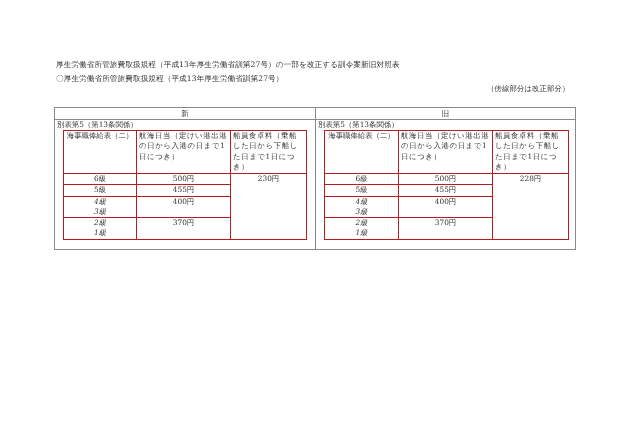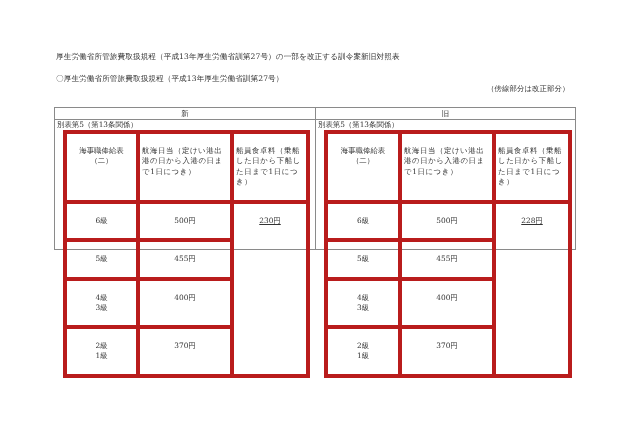--- a/index.html
+++ b/index.html
@@ -1,21 +1,21 @@
 <!DOCTYPE html>
 <html><head>
 <meta charset="utf-8">
 <style>
   html, body { margin: 0; padding: 0; }
   body {
     width: 630px; height: 441px; background: #ffffff; position: relative; overflow: hidden;
     font-family: "DejaVu Serif", "Liberation Serif", serif; color: #333;
   }
   .line { position: absolute; font-size: 7.6px; white-space: nowrap; letter-spacing: 0.1px; }
-  #title1 { left: 56px; top: 52px; }
+  #title1 { left: 56px; top: 60px; }
   #title2 { left: 56px; top: 74px; }
   #note { left: 487px; top: 84px; font-size: 7.4px; }
 
   .outer {
     position: absolute; left: 54px; top: 107px; width: 522px; height: 143px;
     border: 1px solid #8a8a8a; box-sizing: border-box;
   }
   .outer .divider {
     position: absolute; left: 260px; top: 0; bottom: 0; width: 0; border-left: 1px solid #8a8a8a;
   }
@@ -25,27 +25,27 @@
   .col-title {
     position: absolute; top: 0; height: 11px; line-height: 11px; font-size: 7.4px; text-align: center;
   }
   .side-label {
     position: absolute; font-size: 7.4px; line-height: 10px; white-space: nowrap; text-align: center;
   }
   table.inner {
     position: absolute; border-collapse: collapse; font-size: 7.4px; table-layout: fixed;
   }
   table.inner td {
-    border: 4px solid #b91c1c; padding: 12px 2px; vertical-align: top; line-height: 10.3px;
+    border: 1px solid #b91c1c; padding: 0 2px; vertical-align: top; line-height: 10.3px;
   }
   table.inner td.c { text-align: center; }
   table.inner tr.head td { height: 42px; }
   table.inner td.hd-text { letter-spacing: 0.6px; }
-  .u { text-decoration: underline; }
-  .stack { display: block; }
+  .u { }
+  .stack { display: block; font-style: italic; }
 </style>
 </head>
 <body>
 
 <div class="line" id="title1">厚生労働省所管旅費取扱規程（平成13年厚生労働省訓第27号）の一部を改正する訓令案新旧対照表</div>
 <div class="line" id="title2">〇厚生労働省所管旅費取扱規程（平成13年厚生労働省訓第27号）</div>
 <div class="line" id="note">（傍線部分は改正部分）</div>
 
 <div class="outer">
   <div class="divider"></div>

